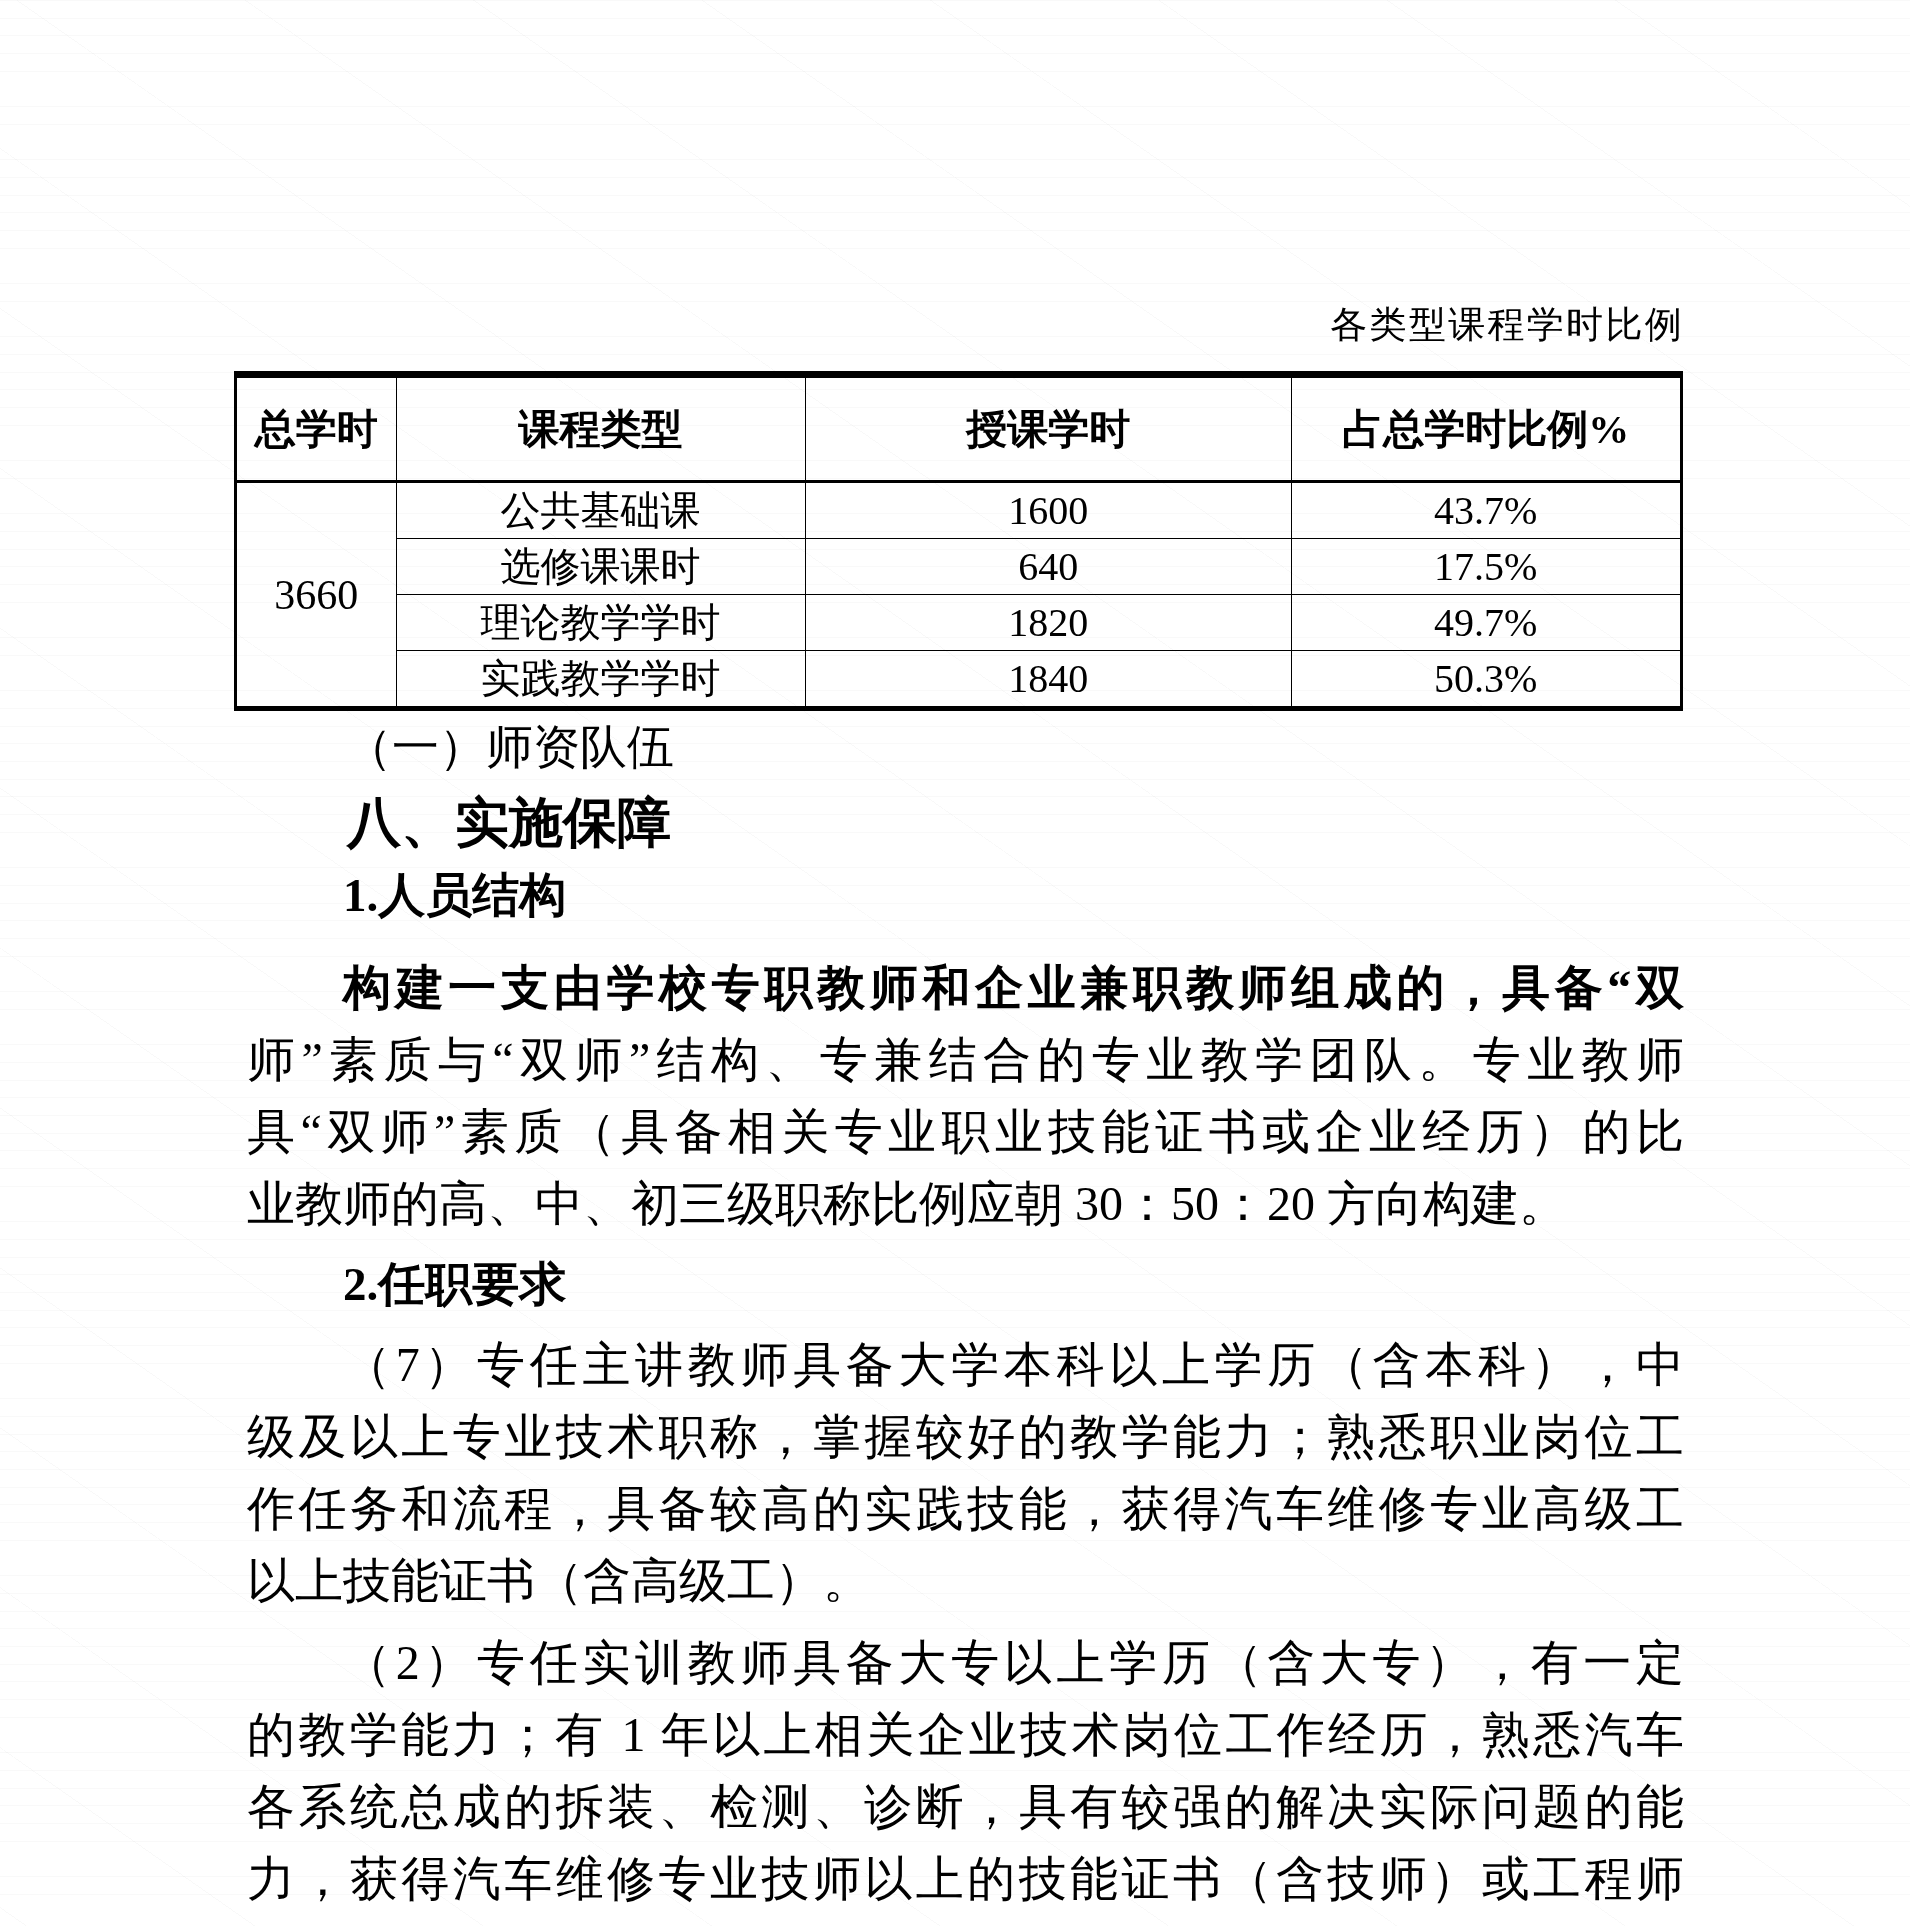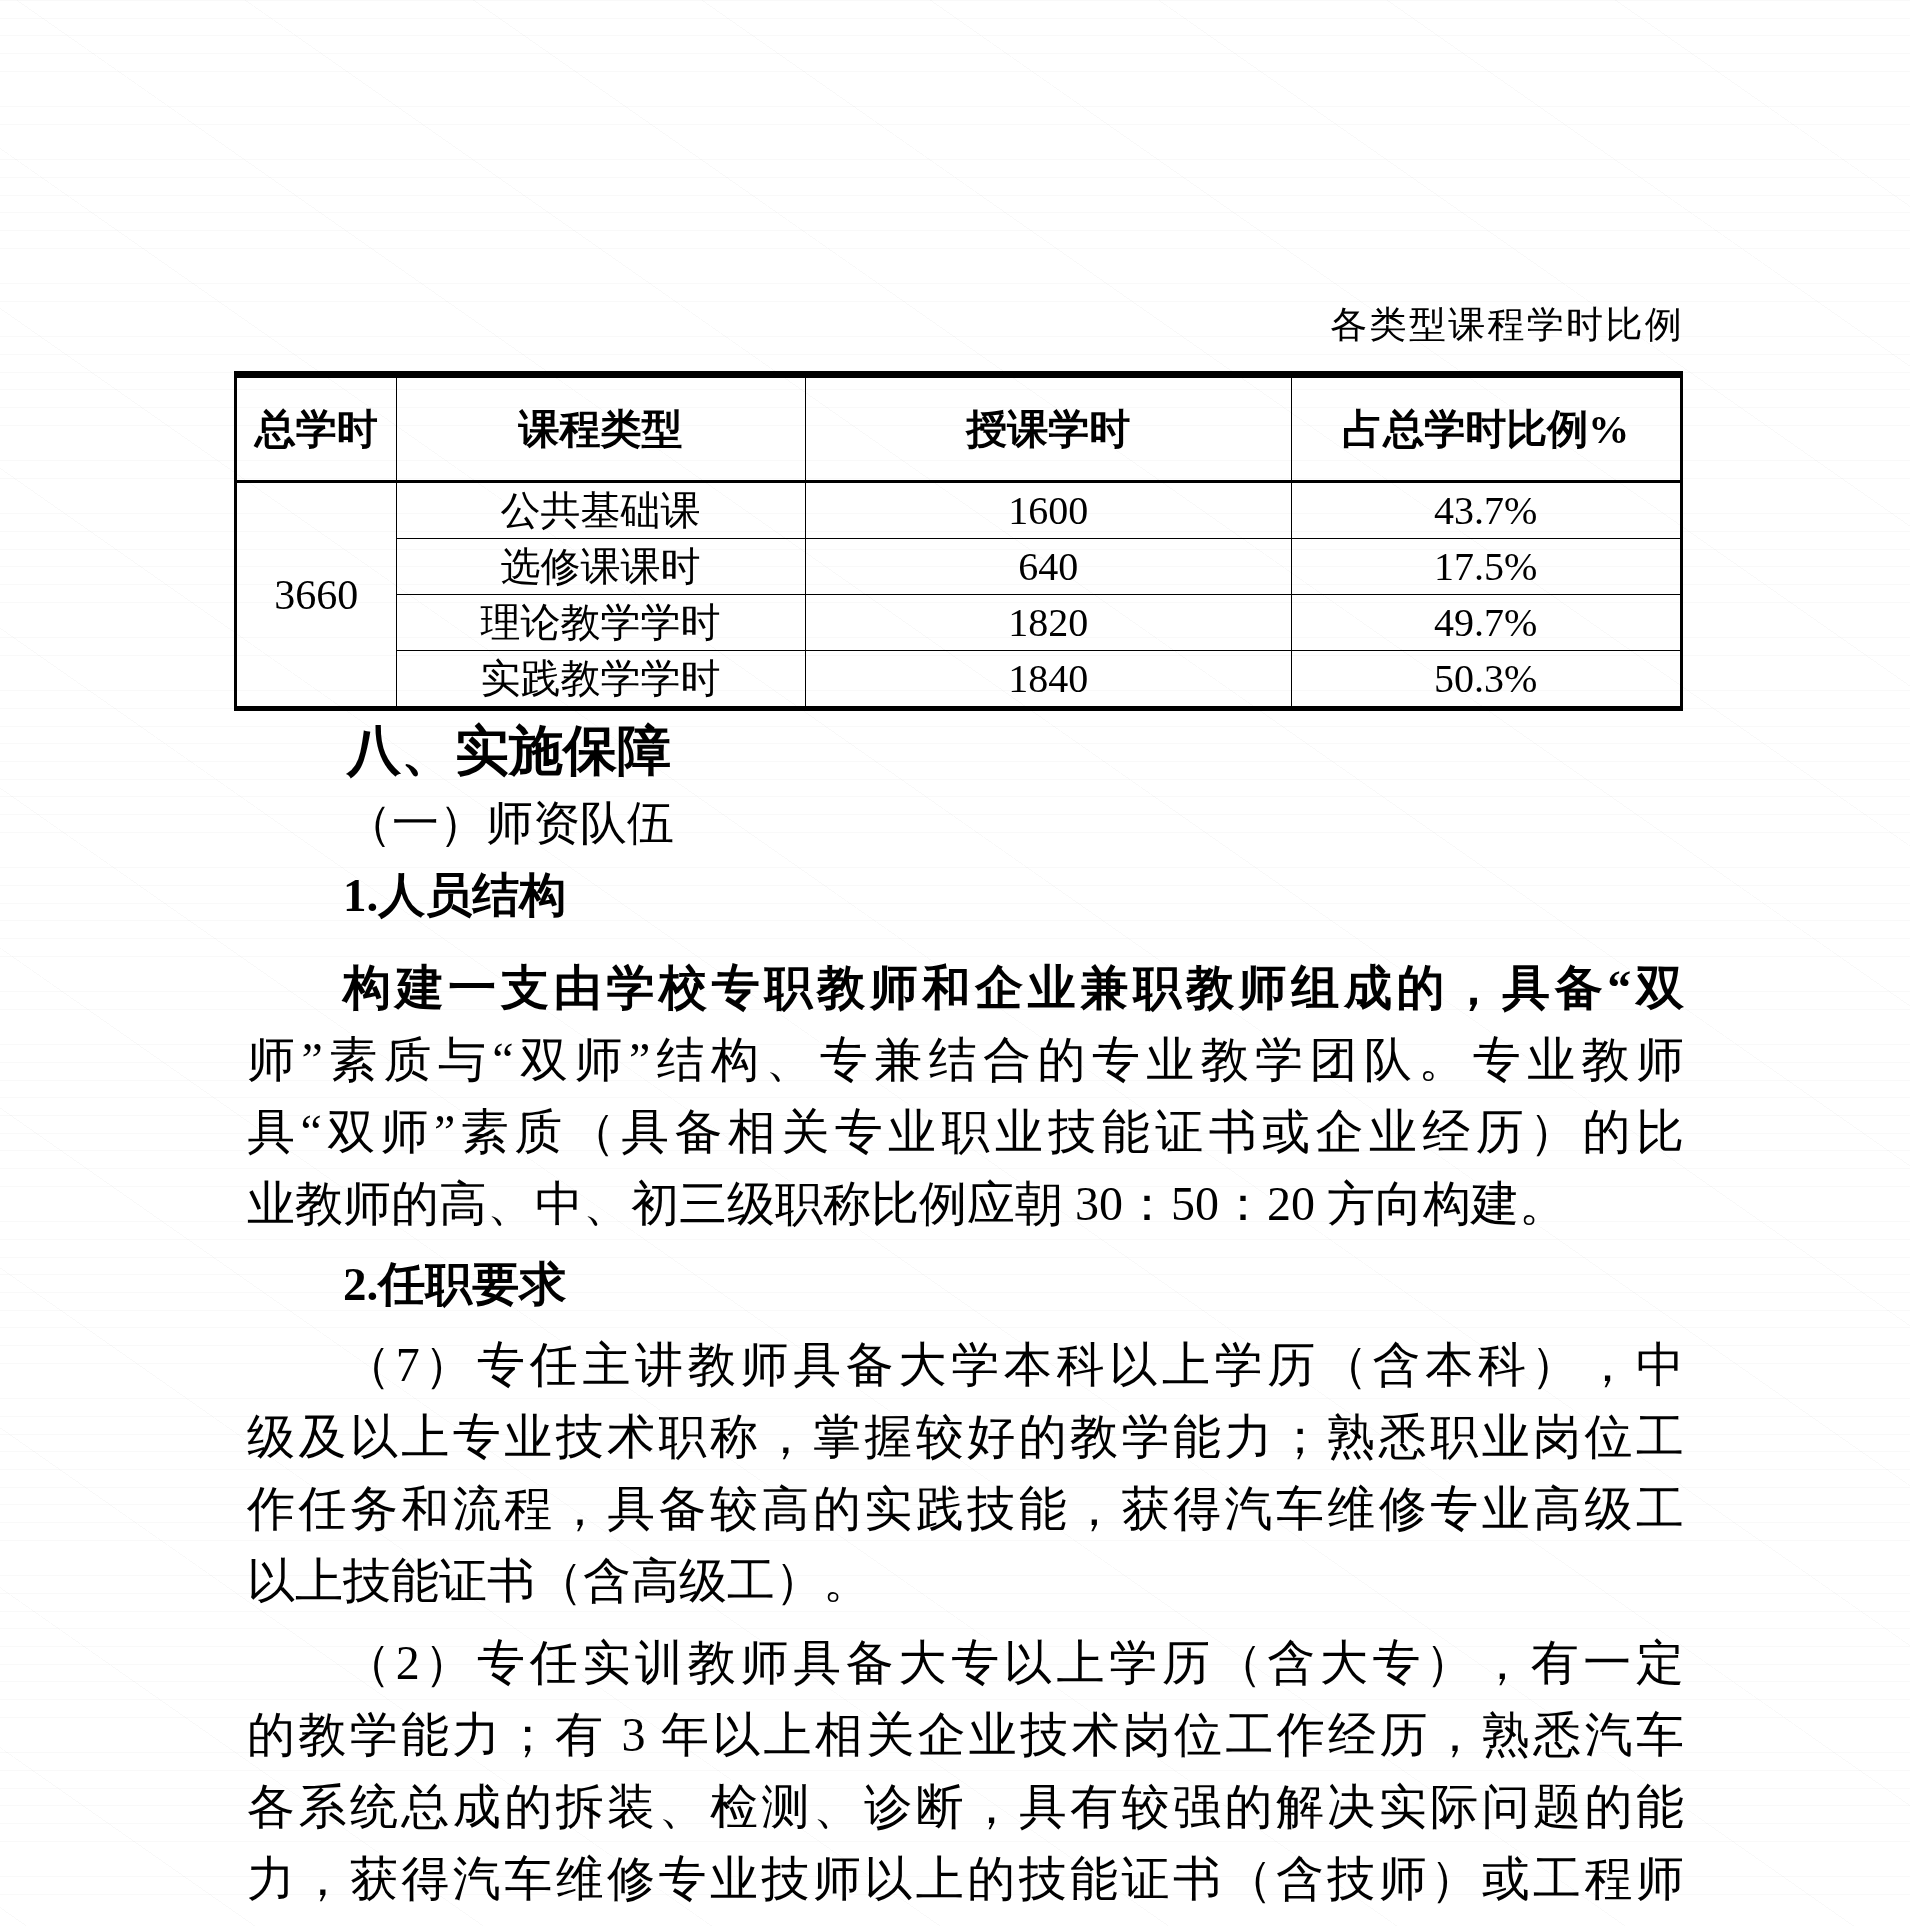--- a/index.html
+++ b/index.html
@@ -163,35 +163,35 @@
         <td>49.7%</td>
       </tr>
       <tr>
         <td>实践教学学时</td>
         <td>1840</td>
         <td>50.3%</td>
       </tr>
     </tbody>
   </table>
 
+  <p class="line h2">（一）师资队伍</p>
   <p class="line h1">八、实施保障</p>
-  <p class="line h2">（一）师资队伍</p>
   <p class="line h3">1.人员结构</p>
 
   <p class="line fill indent first-para">构建一支由学校专职教师和企业兼职教师组成的，具备“双</p>
   <p class="line fill">师”素质与“双师”结构、专兼结合的专业教学团队。专业教师</p>
   <p class="line fill">具“双师”素质（具备相关专业职业技能证书或企业经历）的比</p>
   <p class="line endline">业教师的高、中、初三级职称比例应朝 30：50：20 方向构建。</p>
 
   <p class="line h3 gap">2.任职要求</p>
 
   <p class="line fill indent gap">（7）专任主讲教师具备大学本科以上学历（含本科），中</p>
   <p class="line fill">级及以上专业技术职称，掌握较好的教学能力；熟悉职业岗位工</p>
   <p class="line fill">作任务和流程，具备较高的实践技能，获得汽车维修专业高级工</p>
   <p class="line endline">以上技能证书（含高级工）。</p>
 
   <p class="line fill indent gap">（2）专任实训教师具备大专以上学历（含大专），有一定</p>
-  <p class="line fill">的教学能力；有 3 年以上相关企业技术岗位工作经历，熟悉汽车</p>
+  <p class="line fill">的教学能力；有 1 年以上相关企业技术岗位工作经历，熟悉汽车</p>
   <p class="line fill">各系统总成的拆装、检测、诊断，具有较强的解决实际问题的能</p>
   <p class="line fill">力，获得汽车维修专业技师以上的技能证书（含技师）或工程师</p>
 
 </div>
 
 
 </body></html>

